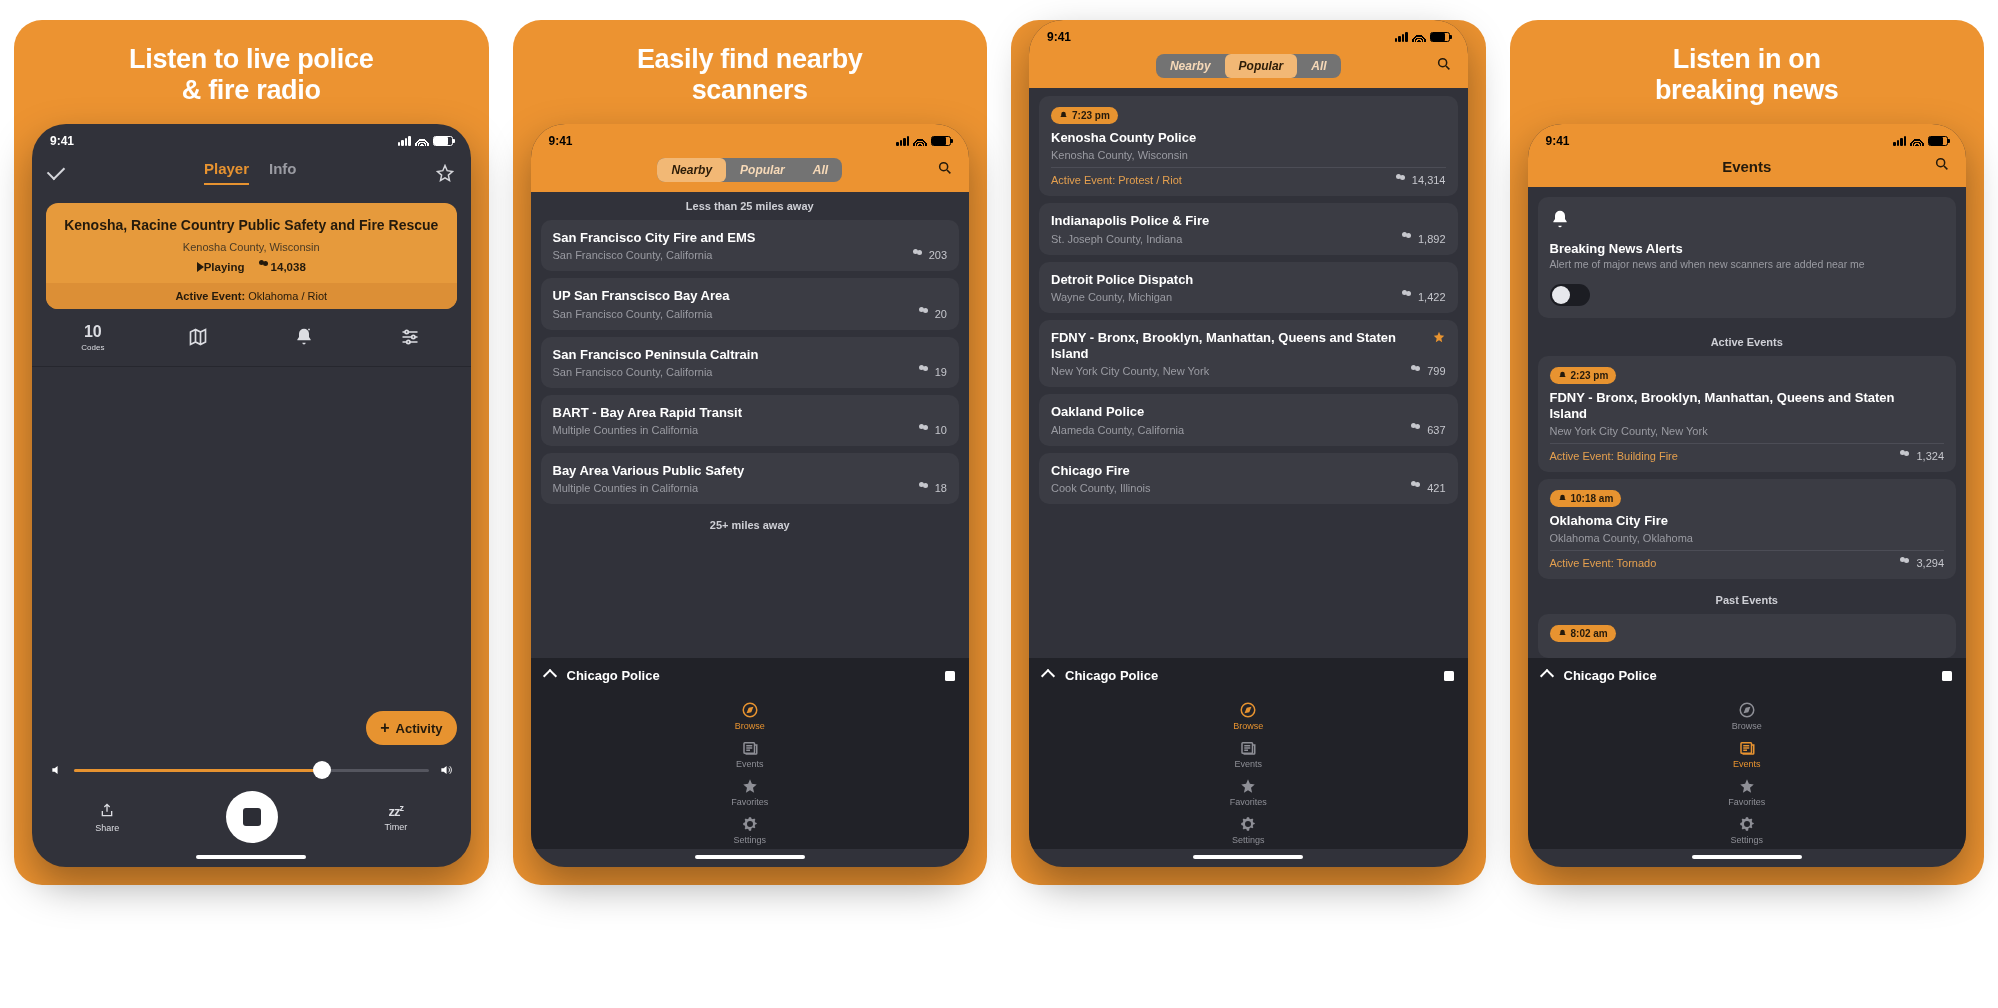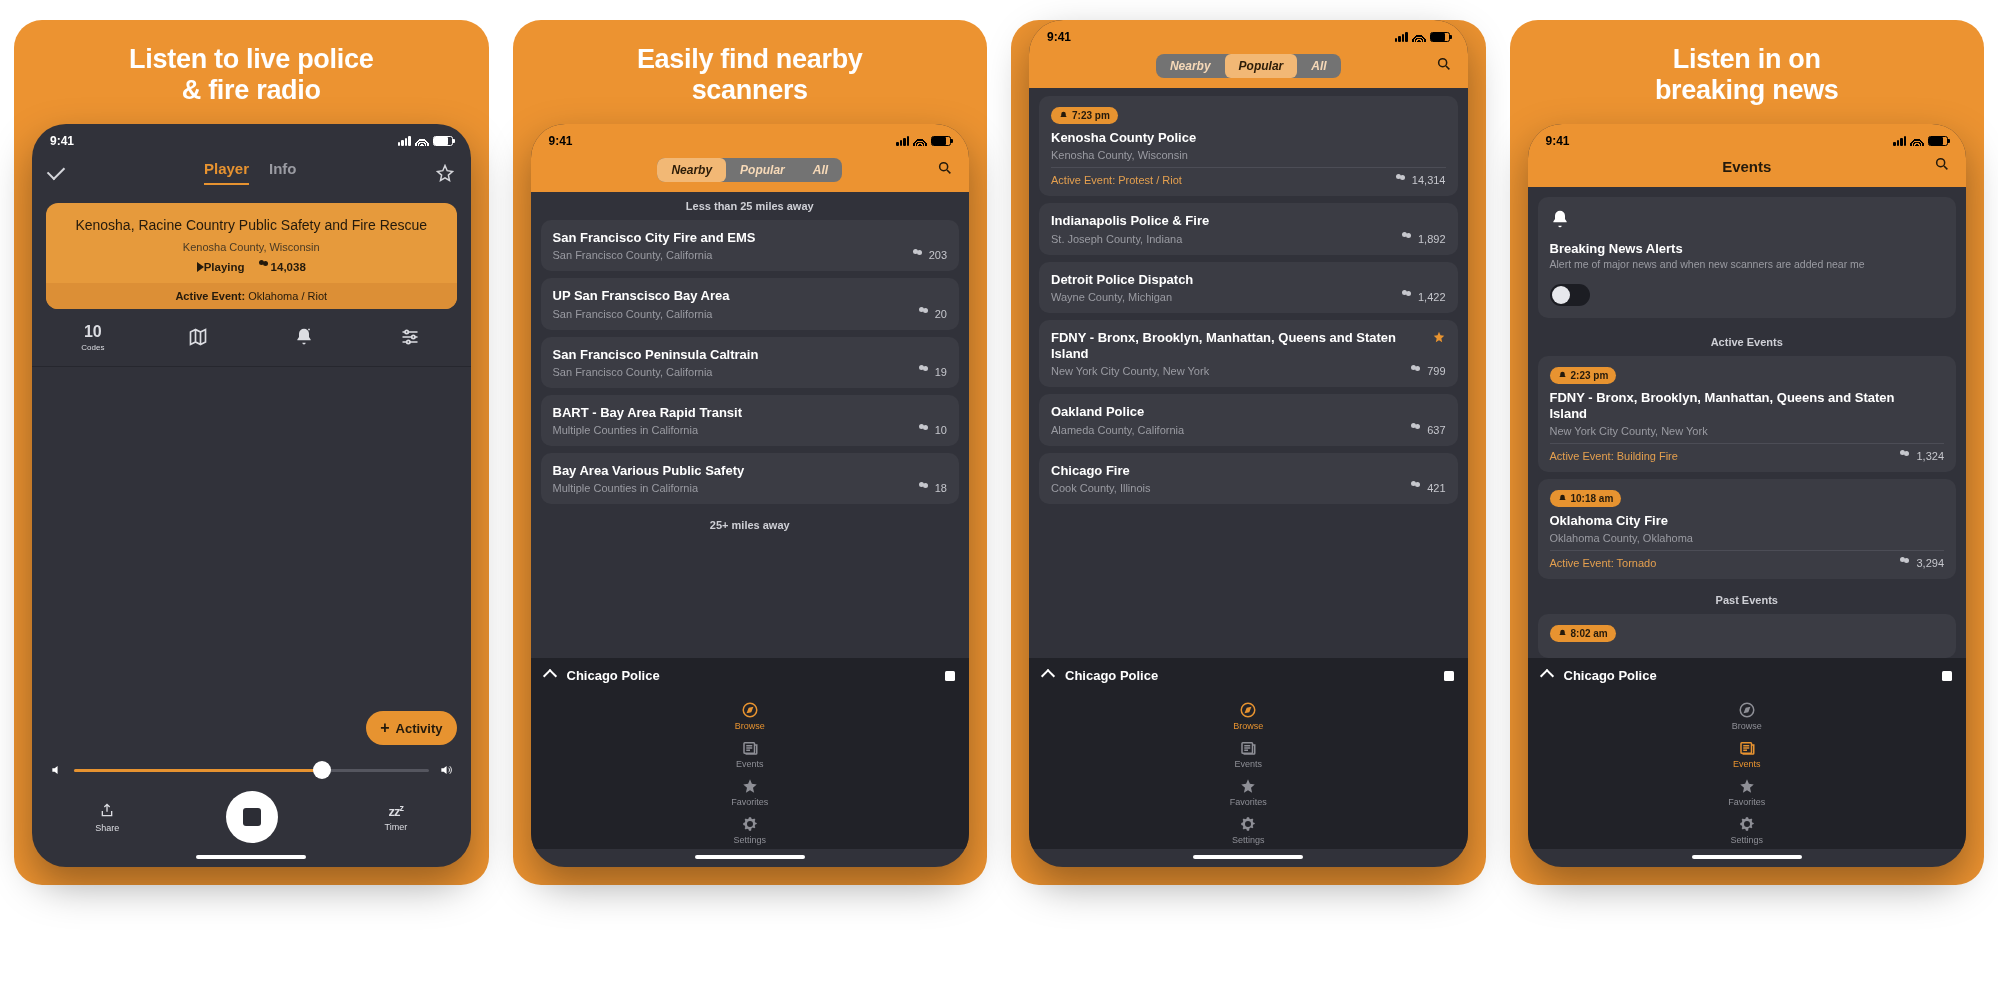--- a/index.html
+++ b/index.html
@@ -34,21 +34,21 @@
 
 .s1top{display:flex;align-items:center;justify-content:space-between;padding:8px 16px;}
 .chevd{width:16px;height:10px;border-left:2px solid #d4d5da;border-bottom:2px solid #d4d5da;transform:rotate(-45deg);margin-top:-4px;}
 .s1tabs{display:flex;gap:20px;font-size:15px;font-weight:600;}
 .s1tab{color:#9a9ba2;padding-bottom:6px;}
 .s1tab.act{color:var(--ob);border-bottom:2px solid var(--ob);}
 .star{width:18px;height:18px;}
 .star svg{width:100%;height:100%;}
 .orngcard{margin:10px 14px 0 14px;background:#E69A3C;border-radius:12px;overflow:hidden;}
 .oc-body{padding:14px 16px 10px 16px;text-align:center;}
-.oc-title{font-weight:400;font-size:14px;color:#241a0c;line-height:1.25;}
+.oc-title{font-weight:700;font-size:14px;color:#241a0c;line-height:1.25;}
 .oc-sub{font-size:11px;color:#4a3a24;margin-top:6px;}
 .oc-stat{display:flex;gap:14px;justify-content:center;margin-top:8px;font-size:11.5px;font-weight:700;color:#241a0c;align-items:center;}
 .playtri{width:0;height:0;border-left:7px solid #241a0c;border-top:5px solid transparent;border-bottom:5px solid transparent;}
 .ppl{display:inline-flex;align-items:center;}
 .pplico{position:relative;width:12px;height:9px;}
 .pplico::before,.pplico::after{content:"";position:absolute;border-radius:50%;}
 .pplico::before{width:5px;height:5px;background:#241a0c;left:0;top:-2px;}
 .pplico::after{width:5px;height:5px;background:#241a0c;left:4px;top:-1px;}
 .oc-foot{background:#DC8F36;padding:7px 12px;text-align:center;font-size:11px;color:#241a0c;}
 .acte{font-weight:700;}

